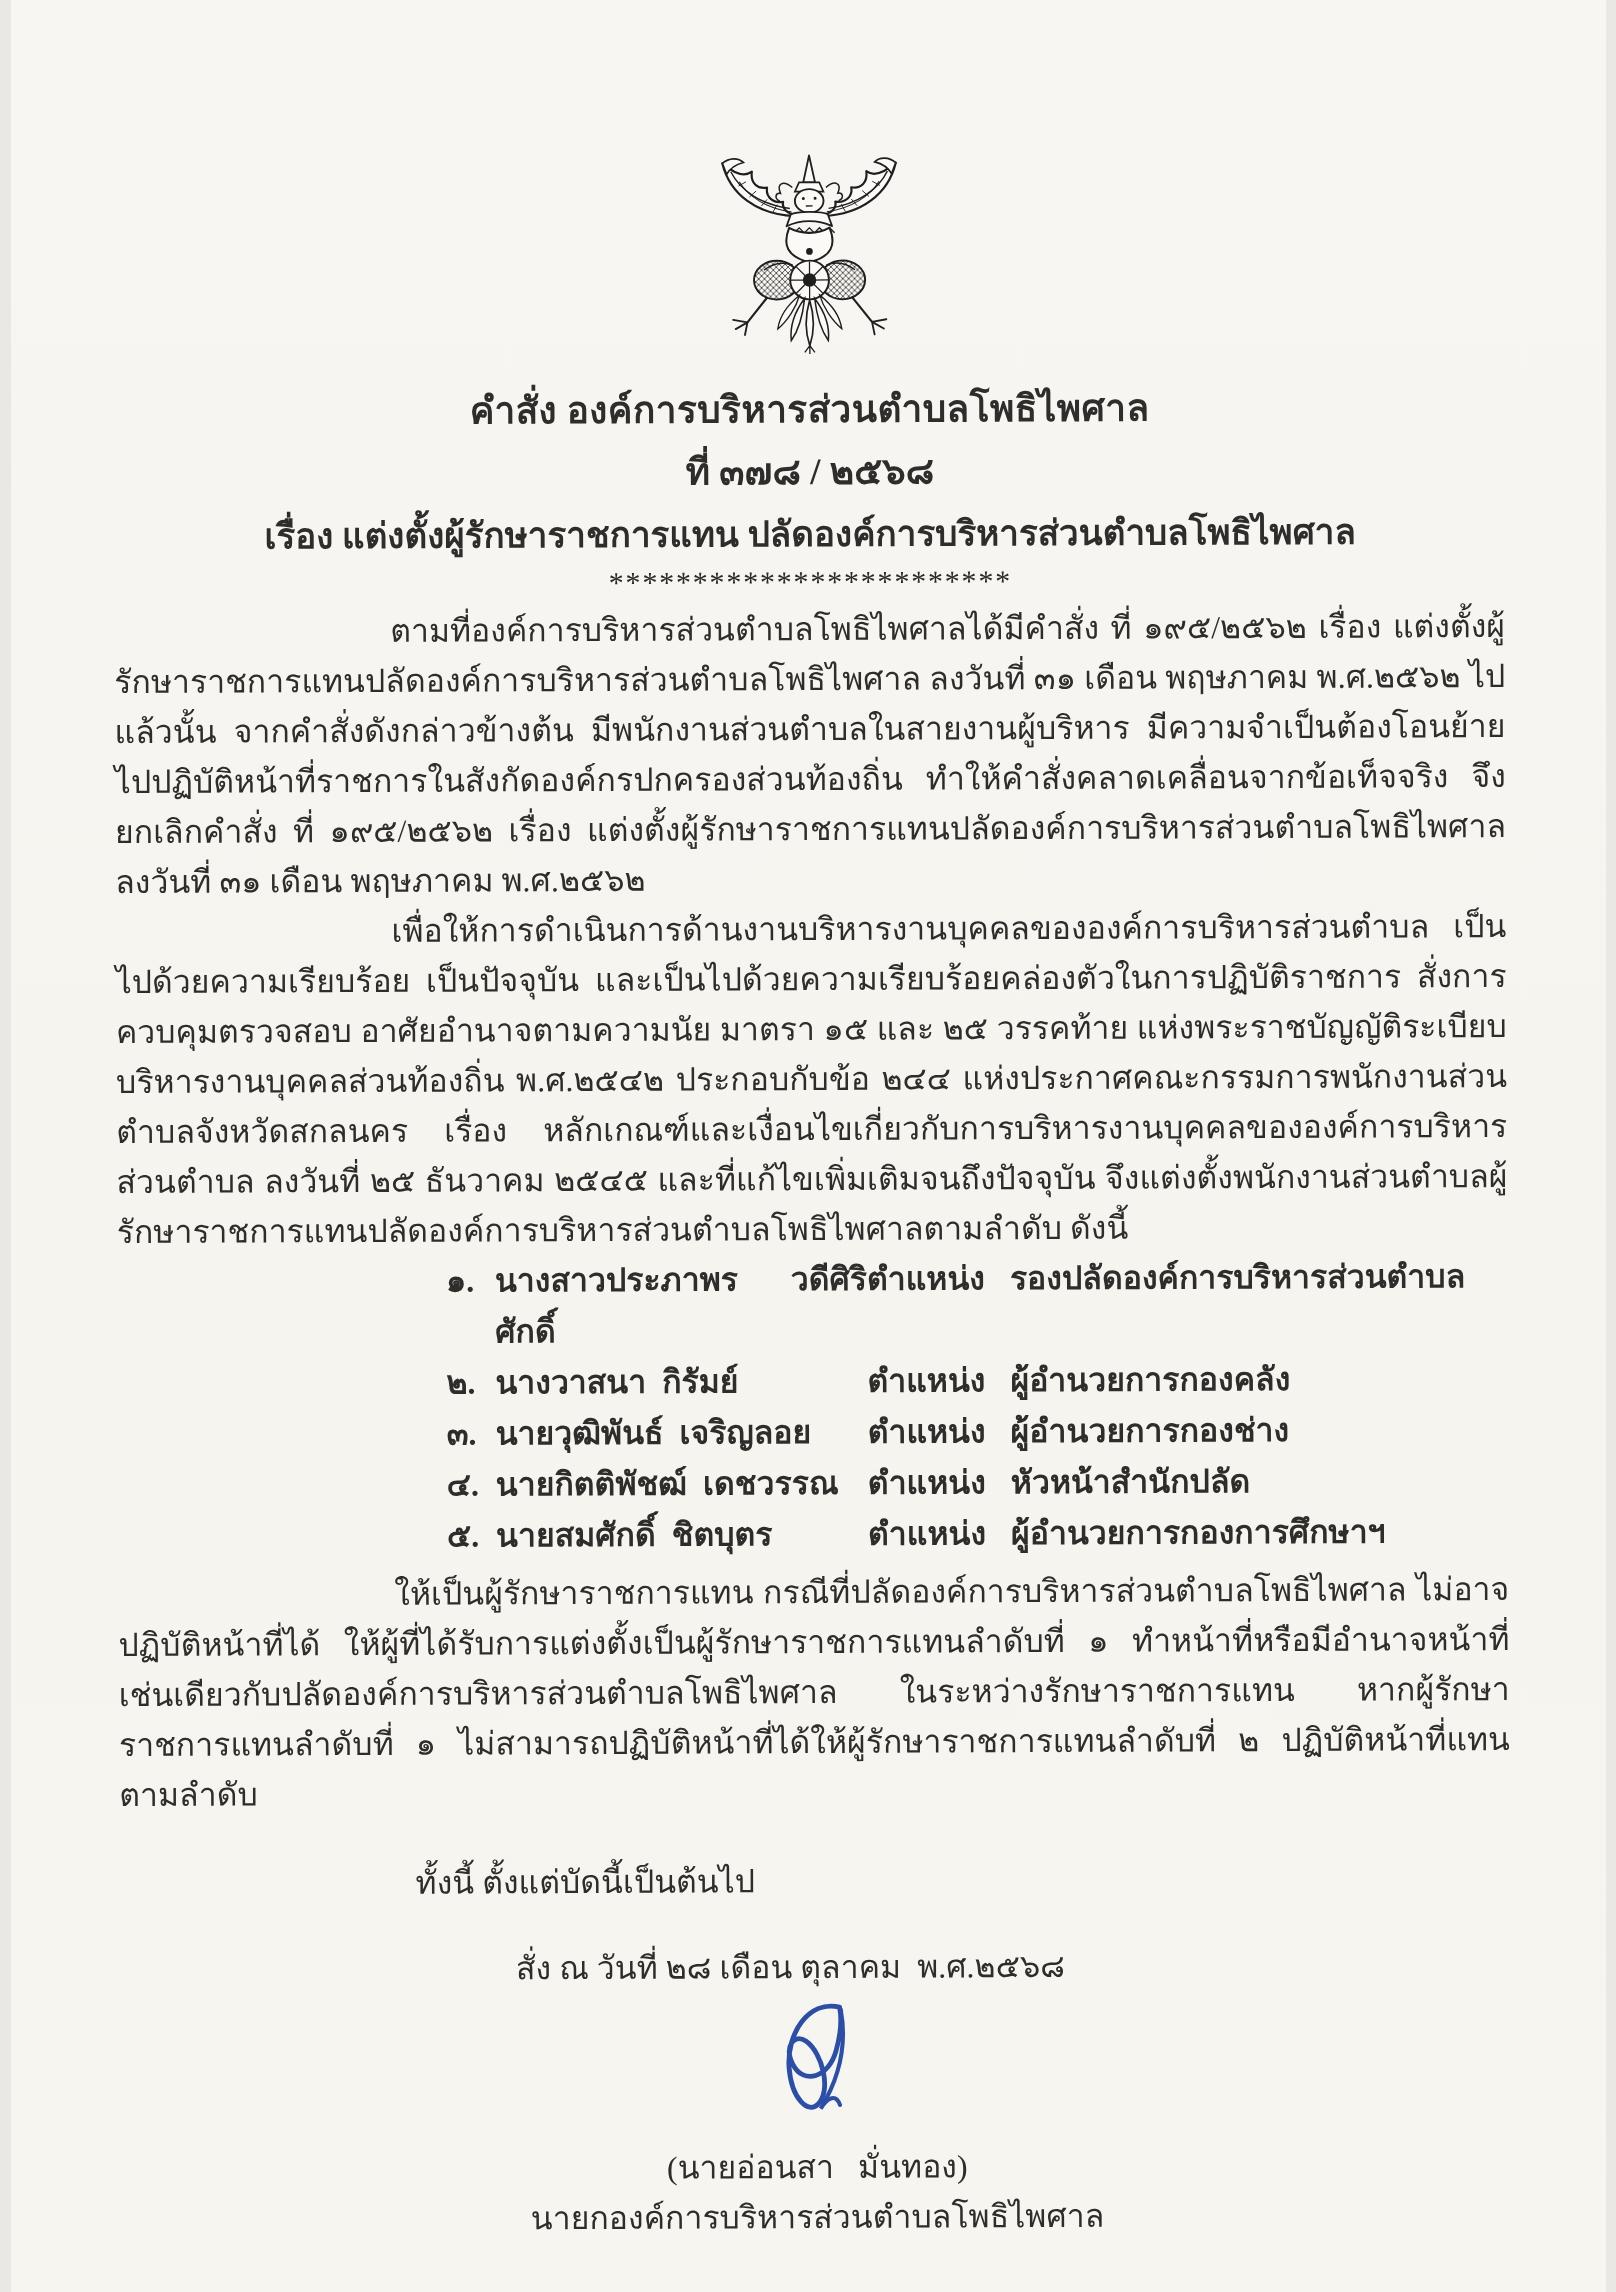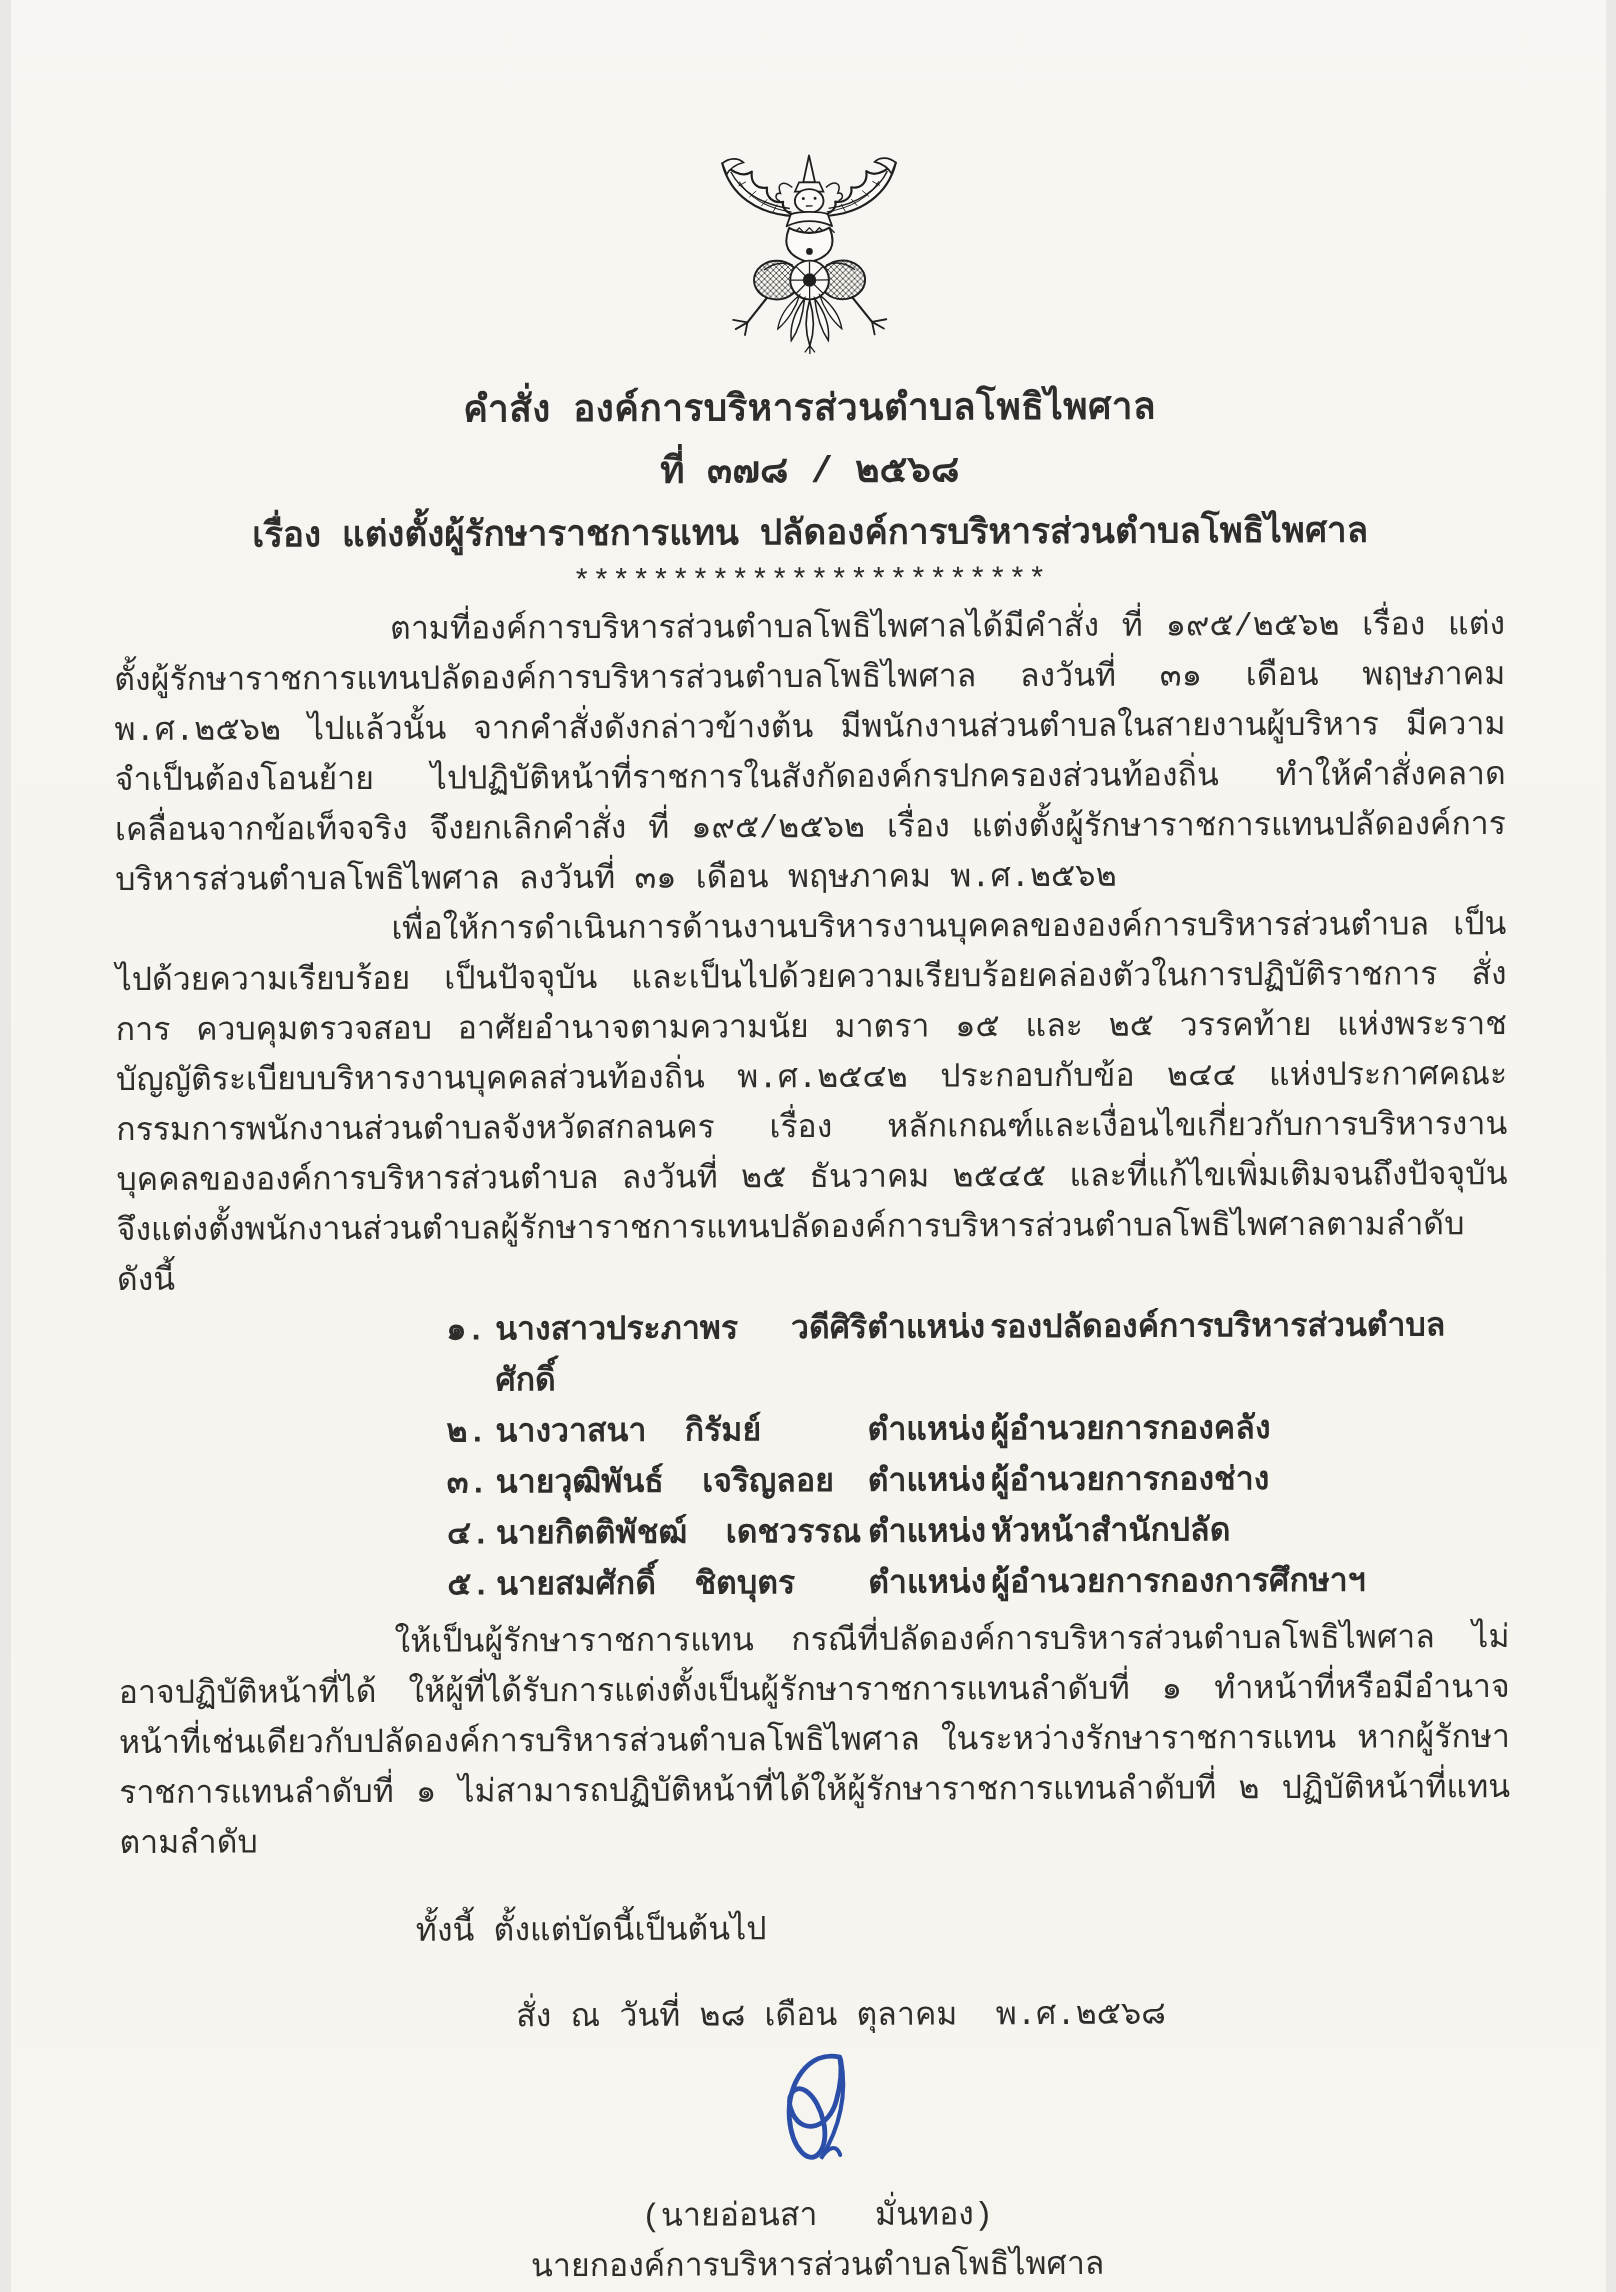--- a/index.html
+++ b/index.html
@@ -4,21 +4,21 @@
 <style>
   html, body { margin: 0; padding: 0; background: #e9e8e4; }
   .page {
     position: relative;
     width: 1595px;
     height: 2293px;
     margin: 0 auto;
     background: #f6f5f1;
     background-image: linear-gradient(180deg, #f7f6f2 0%, #f5f4ef 55%, #f6f5f0 100%);
     color: #2e2d2b;
-    font-family: Liberation Mono, monospace;
+    font-family: Liberation Serif, serif;
     overflow: hidden;
   }
   .sheet { transform: rotate(-0.25deg); transform-origin: 50% 0; }
   .emblem {
     width: 202px; height: 219px;
     margin: 152px auto 0 auto;
   }
   .emblem svg { width: 100%; height: 100%; display: block; }
   .hdr { text-align: center; }
   .hdr-title   { margin-top: 12.5px; font-size: 37px; font-weight: 700; line-height: 52px; letter-spacing: 0.4px; }
@@ -32,21 +32,21 @@
     text-align: justify;
     text-align-last: left;
     overflow-wrap: break-word;
   }
   .para { margin: 0; text-indent: 276px; }
   .para.p3 { margin-top: 7.2px; }
   .appointees { margin: 0; }
   .app-row { display: flex; line-height: 51px; }
   .app-no   { width: 49px;  margin-left: 329px; flex: none; font-weight: 600; }
   .app-name { width: 372px; flex: none; font-weight: 600; }
-  .app-poslabel { flex: none; font-weight: 600; margin-right: 5px; }
+  .app-poslabel { flex: none; font-weight: 600; margin-right: 25px; }
   .app-posvalue { flex: none; font-weight: 600; }
   .line-effective { margin: 39px 0 0 0; text-indent: 0; padding-left: 296px; }
   .line-orderdate { margin: 36px 0 0 0; text-indent: 0; padding-left: 396px; }
   .sig-block { text-align: center; margin-top: 5.4px; }
   .sig-ink { width: 157px; height: 134px; margin: 0 auto; }
   .sig-ink svg { width: 100%; height: 100%; display: block; }
   .sig-name  { font-size: 32px; line-height: 50px; margin-top: 10.7px; }
   .sig-title { font-size: 32px; line-height: 50px; }
 </style>
 </head>

